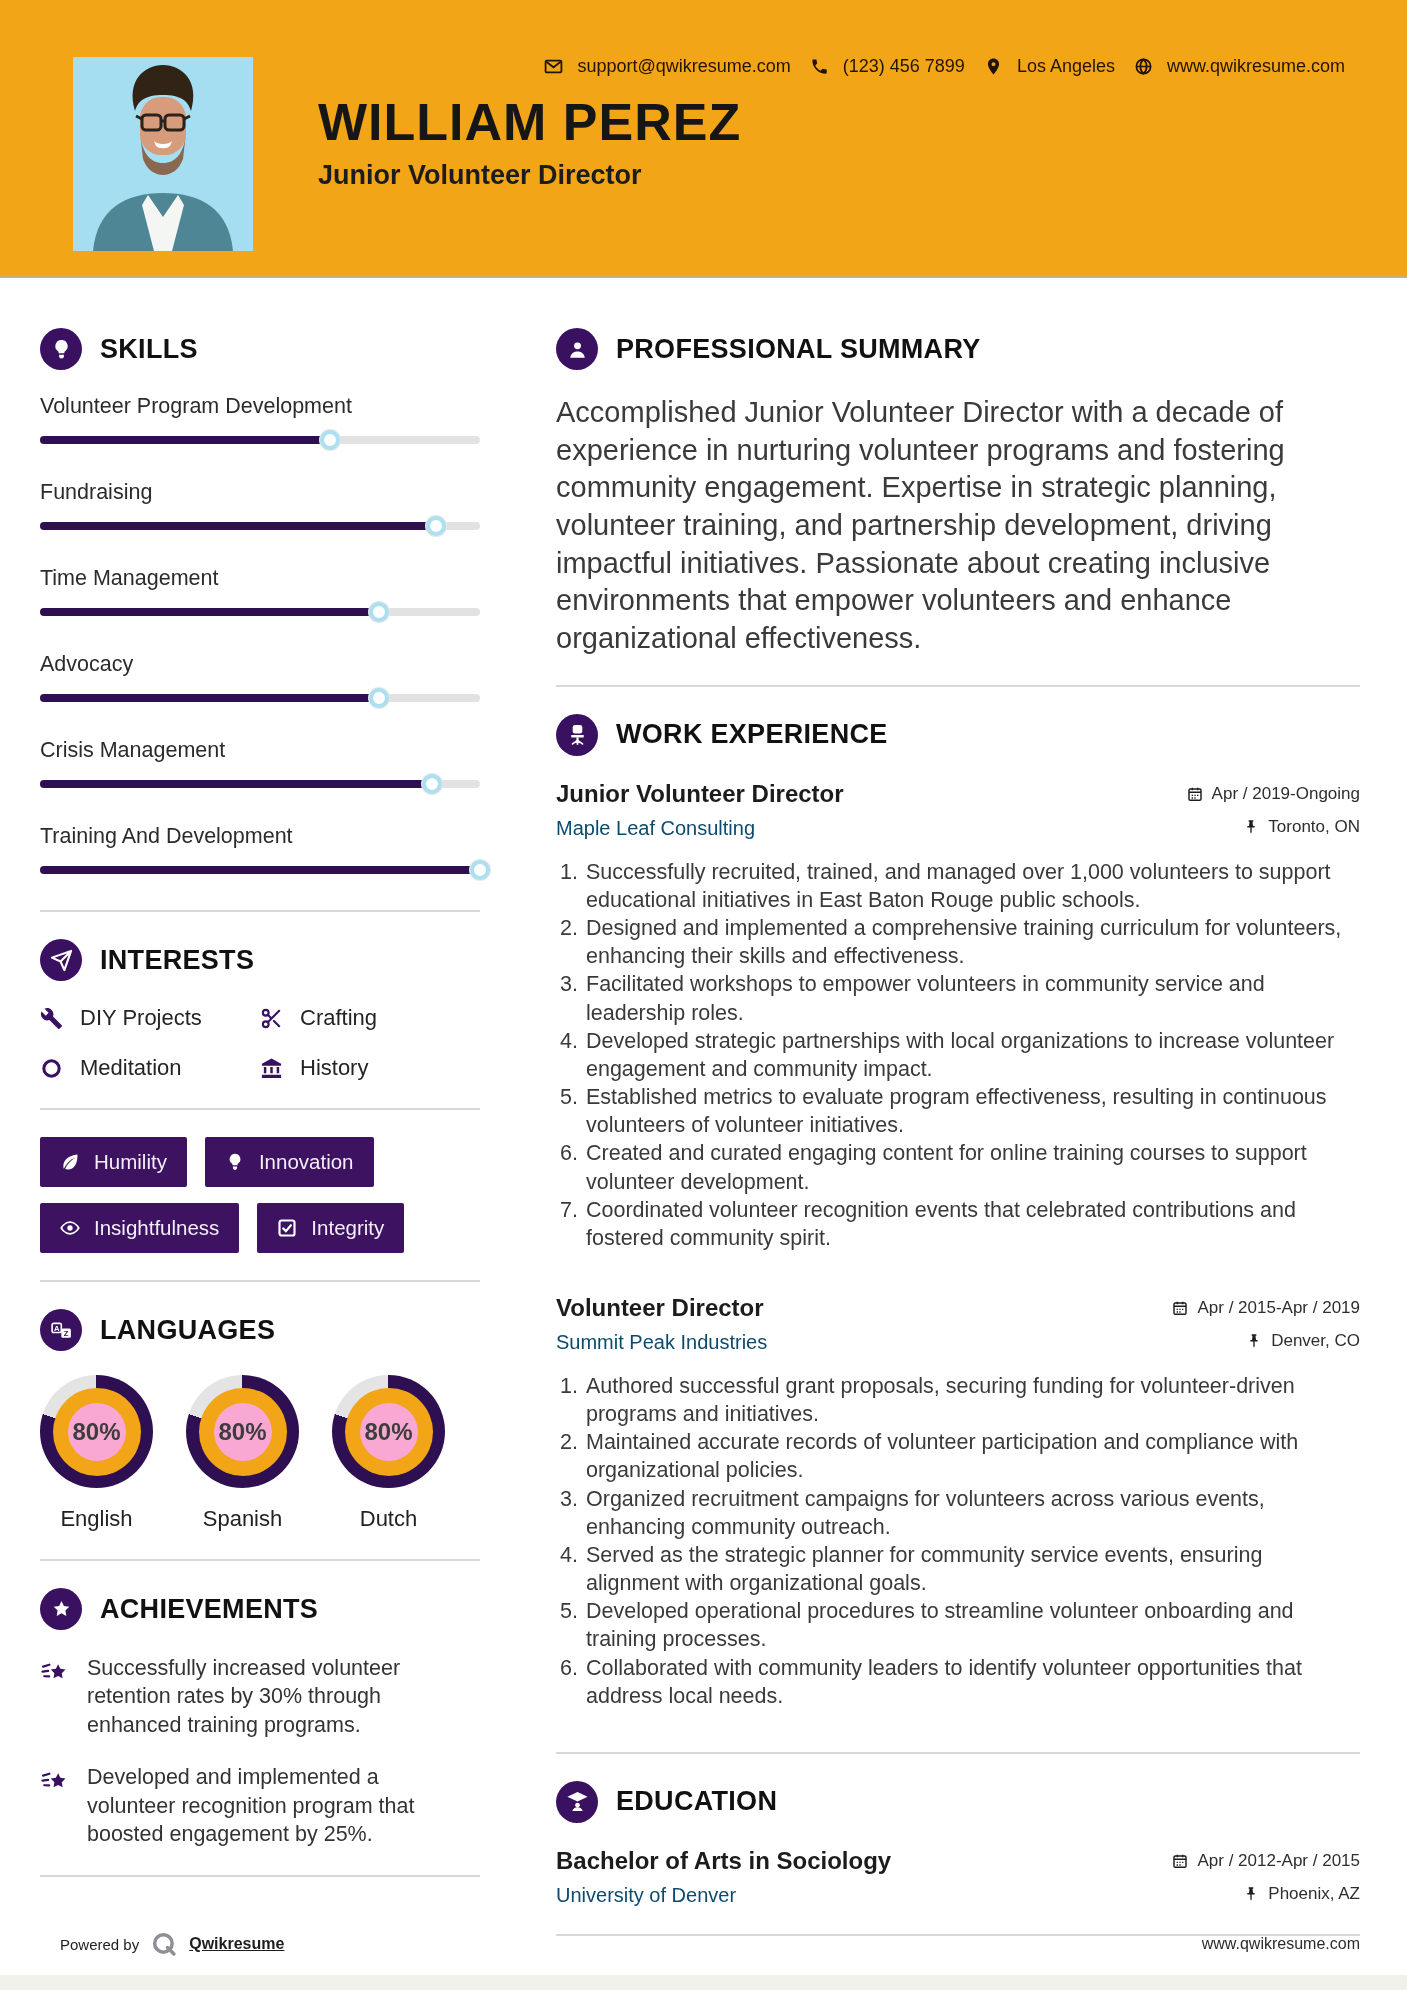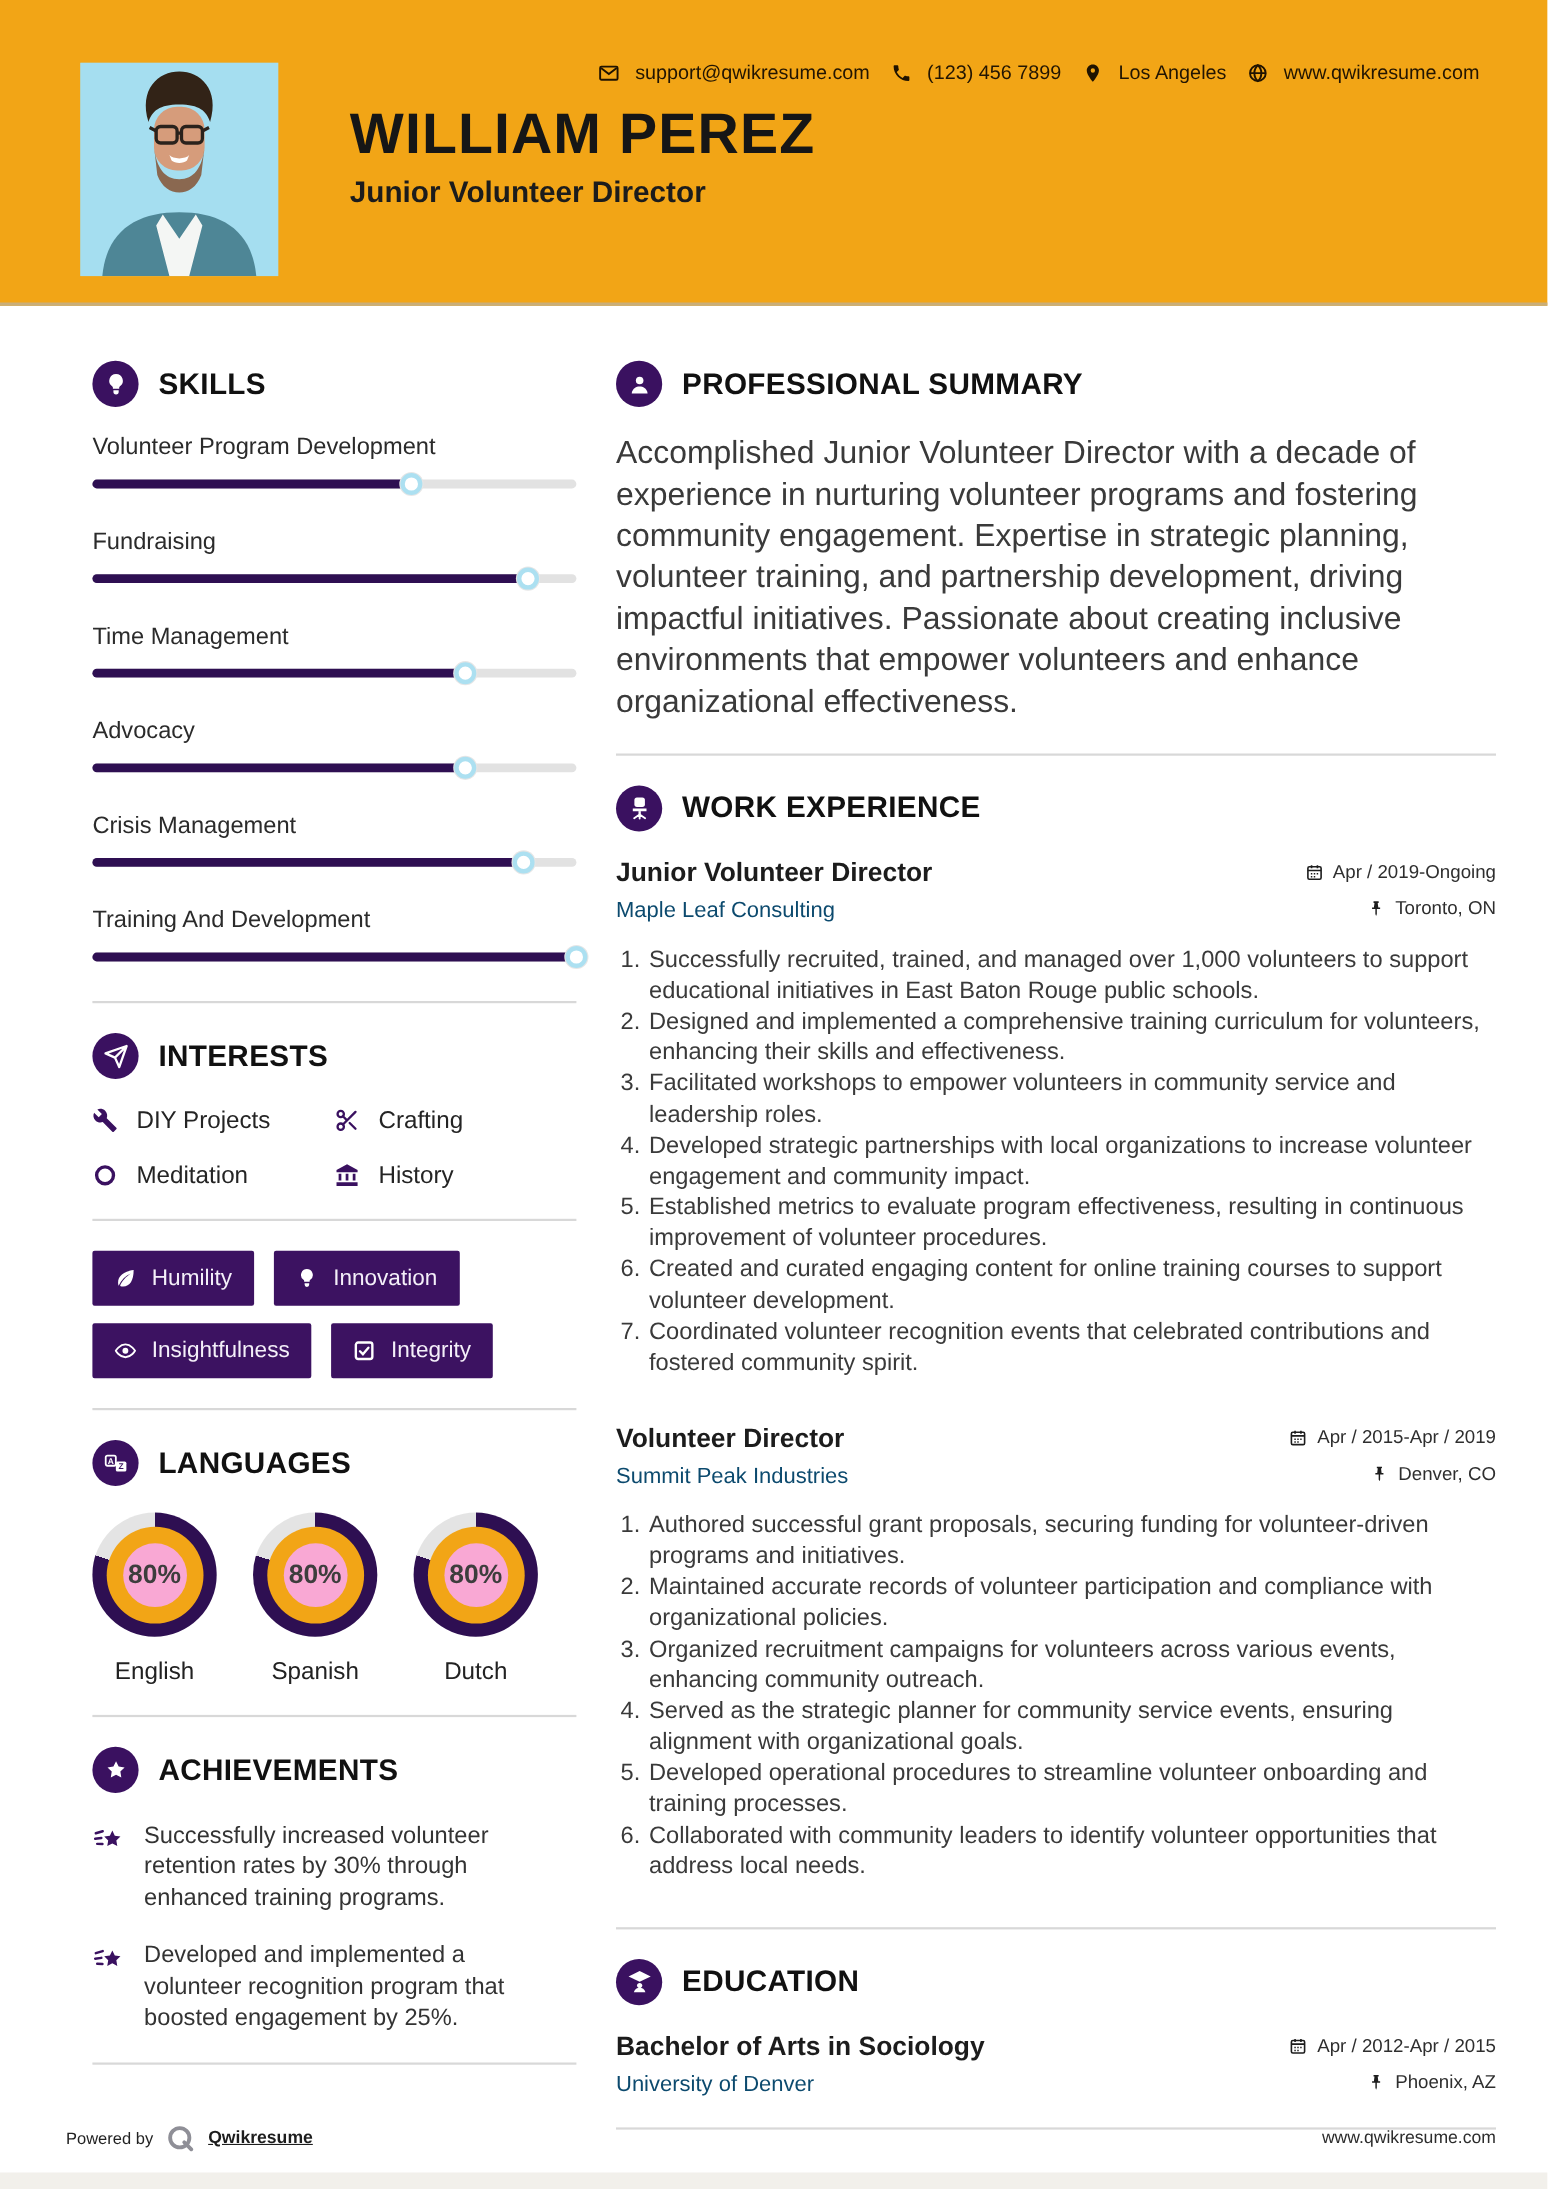--- a/index.html
+++ b/index.html
@@ -13,21 +13,21 @@
   .photo svg { display:block; width:100%; height:100%; }
   .idblock { position:absolute; left:318px; top:96px; }
   .idblock h1 { font-size:52px; font-weight:800; color:#161616; letter-spacing:1px; line-height:1; }
   .subtitle { margin-top:12px; font-size:27px; font-weight:600; color:#1c1c1c; }
   .contacts { position:absolute; right:62px; top:56px; display:flex; flex-direction:row; gap:19px; }
   .contact { display:flex; align-items:center; gap:14px; font-size:18px; font-weight:500; color:#221502; cursor:pointer; }
   .contact .cicon { width:19px; height:19px; color:#201300; flex:none; }
   .contact .cicon svg { display:block; width:100%; height:100%; }
 
   
-  .main { display:flex; gap:36px; padding:50px 47px 0 84px; }
+  .main { display:flex; gap:76px; padding:50px 47px 0 40px; }
   .col-left { width:440px; flex:none; }
   .col-right { flex:1; min-width:0; }
 
   .sec-head { display:flex; align-items:center; gap:18px; margin-bottom:24px; }
   .sec-icon { width:42px; height:42px; border-radius:50%; background:#3A1160; color:#fff; display:flex; align-items:center; justify-content:center; flex:none; }
   .sec-icon svg { width:23px; height:23px; display:block; }
   .sec-head h2 { font-size:27px; font-weight:800; color:#111; letter-spacing:0.3px; }
 
   hr.divider { border:none; border-top:2px solid #D8D8D8; margin:27px 0; }
 
@@ -457,21 +457,21 @@
                     </svg>
                   </span>
         <span class="mtext">Toronto, ON</span>
       </div>
     </div>
     <ol class="bullets">
                 <li>Successfully recruited, trained, and managed over 1,000 volunteers to support educational initiatives in East Baton Rouge public schools.</li>
                 <li>Designed and implemented a comprehensive training curriculum for volunteers, enhancing their skills and effectiveness.</li>
                 <li>Facilitated workshops to empower volunteers in community service and leadership roles.</li>
                 <li>Developed strategic partnerships with local organizations to increase volunteer engagement and community impact.</li>
-                <li>Established metrics to evaluate program effectiveness, resulting in continuous improvement of volunteer procedures.</li>
+                <li>Established metrics to evaluate program effectiveness, resulting in continuous volunteers of volunteer initiatives.</li>
                 <li>Created and curated engaging content for online training courses to support volunteer development.</li>
                 <li>Coordinated volunteer recognition events that celebrated contributions and fostered community spirit.</li>
               </ol>
   </div>
 
   <div class="job">
     <div class="job-row">
       <h3 class="job-title">Volunteer Director</h3>
       <div class="meta">
         <span class="micon">

